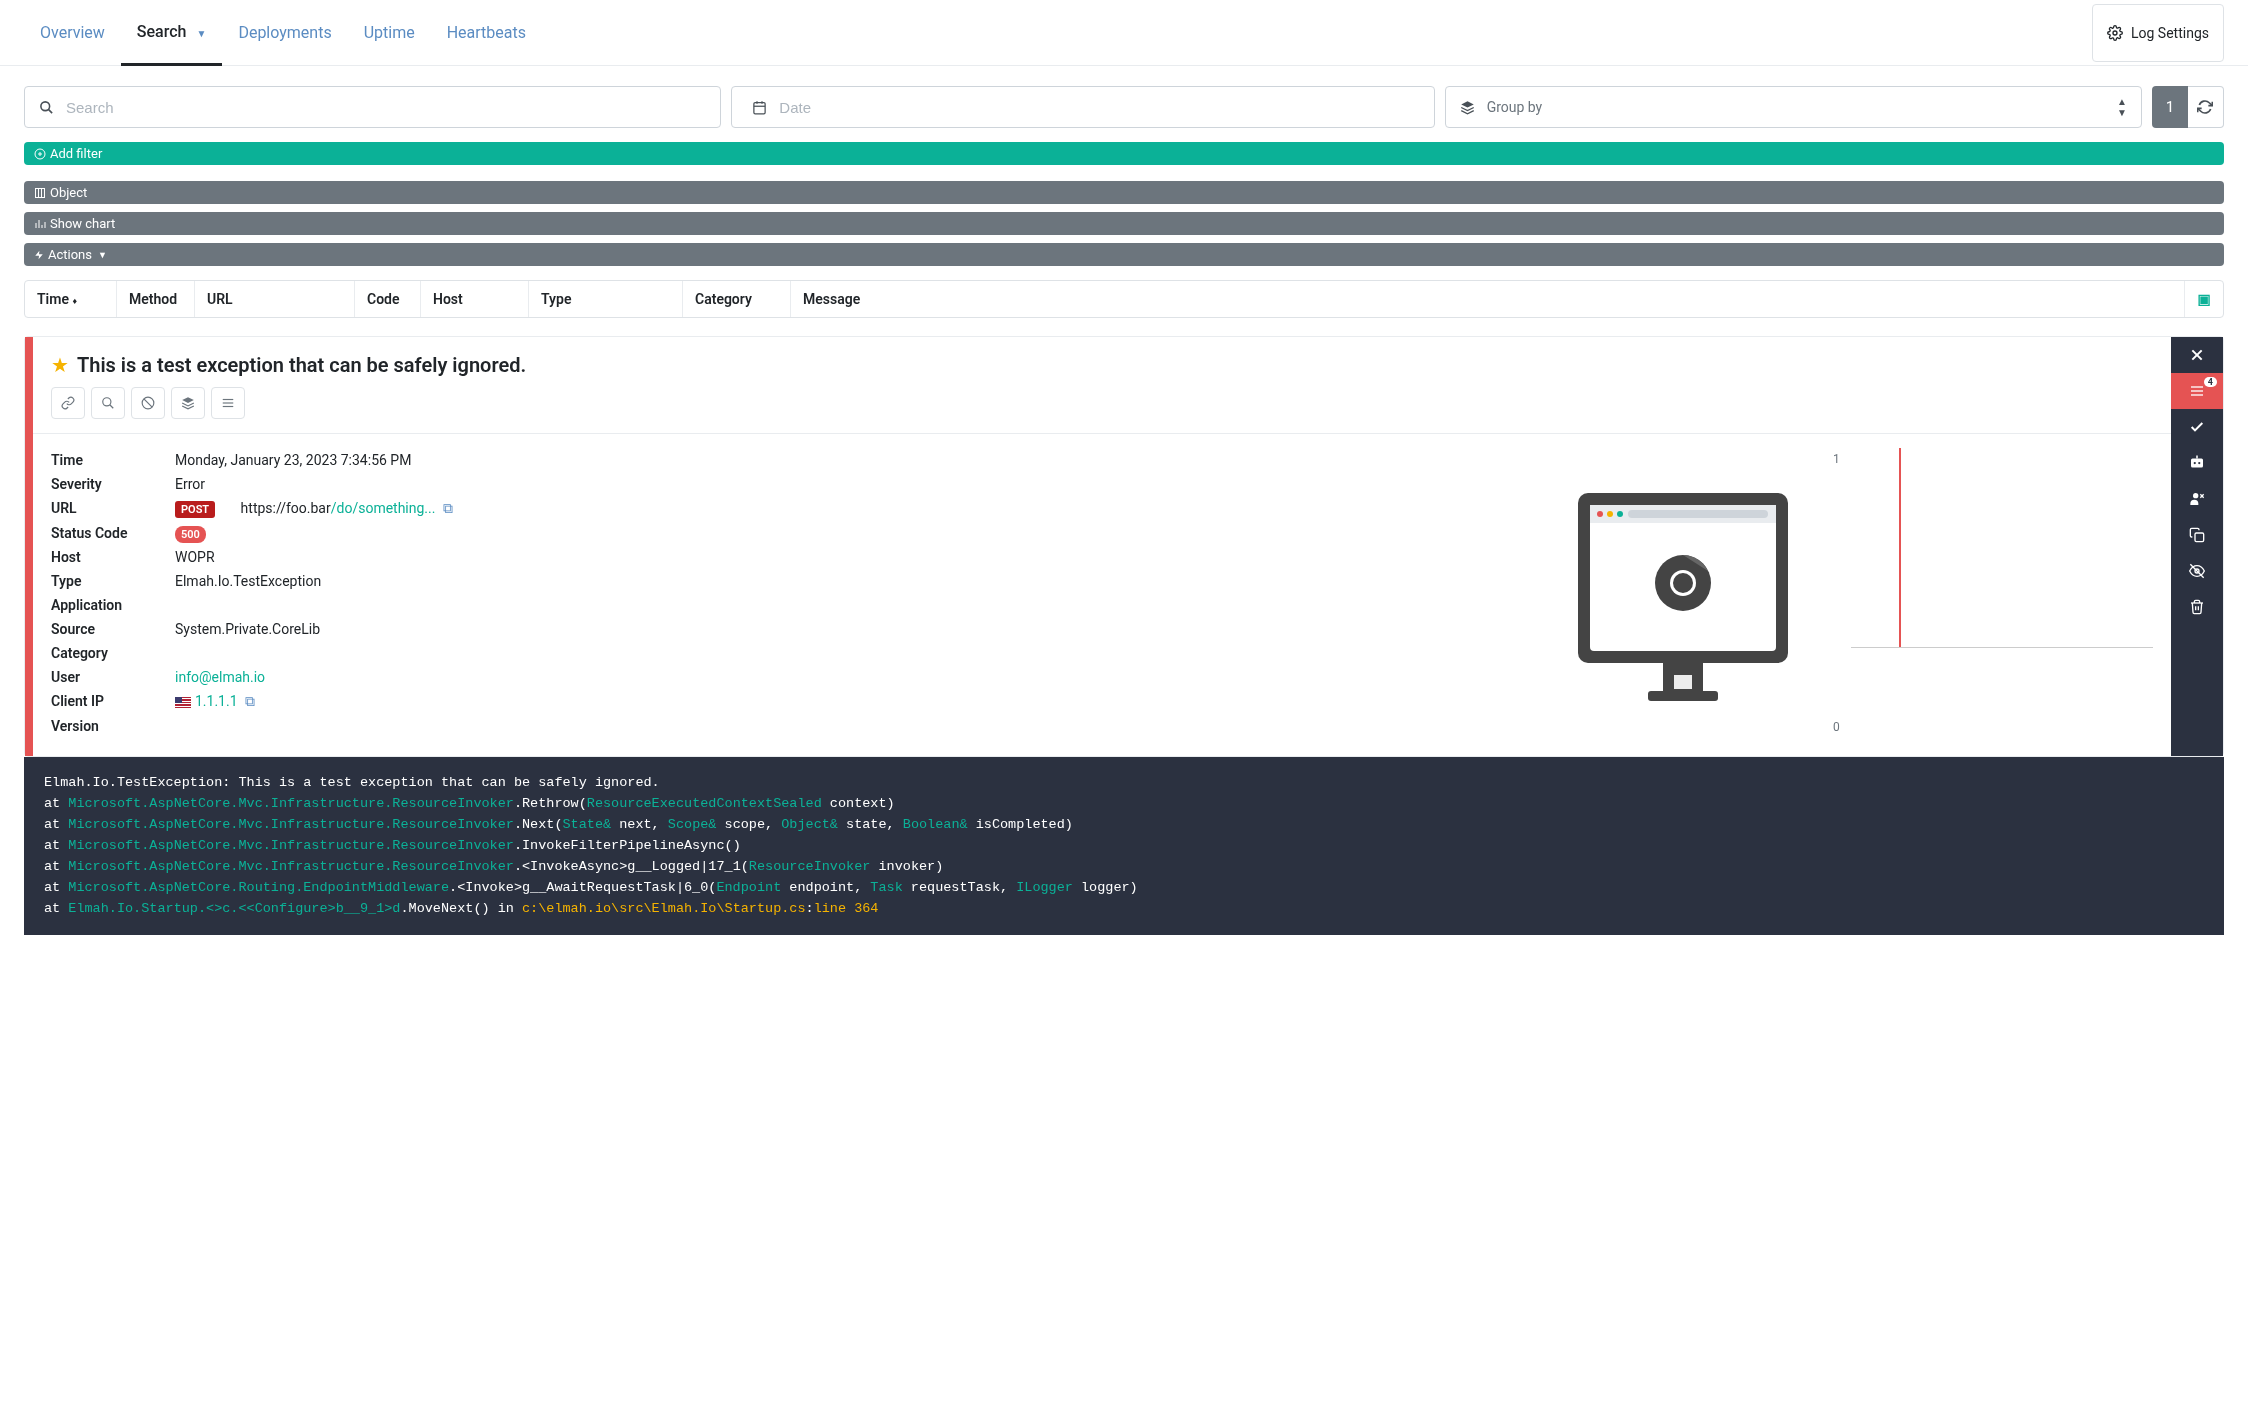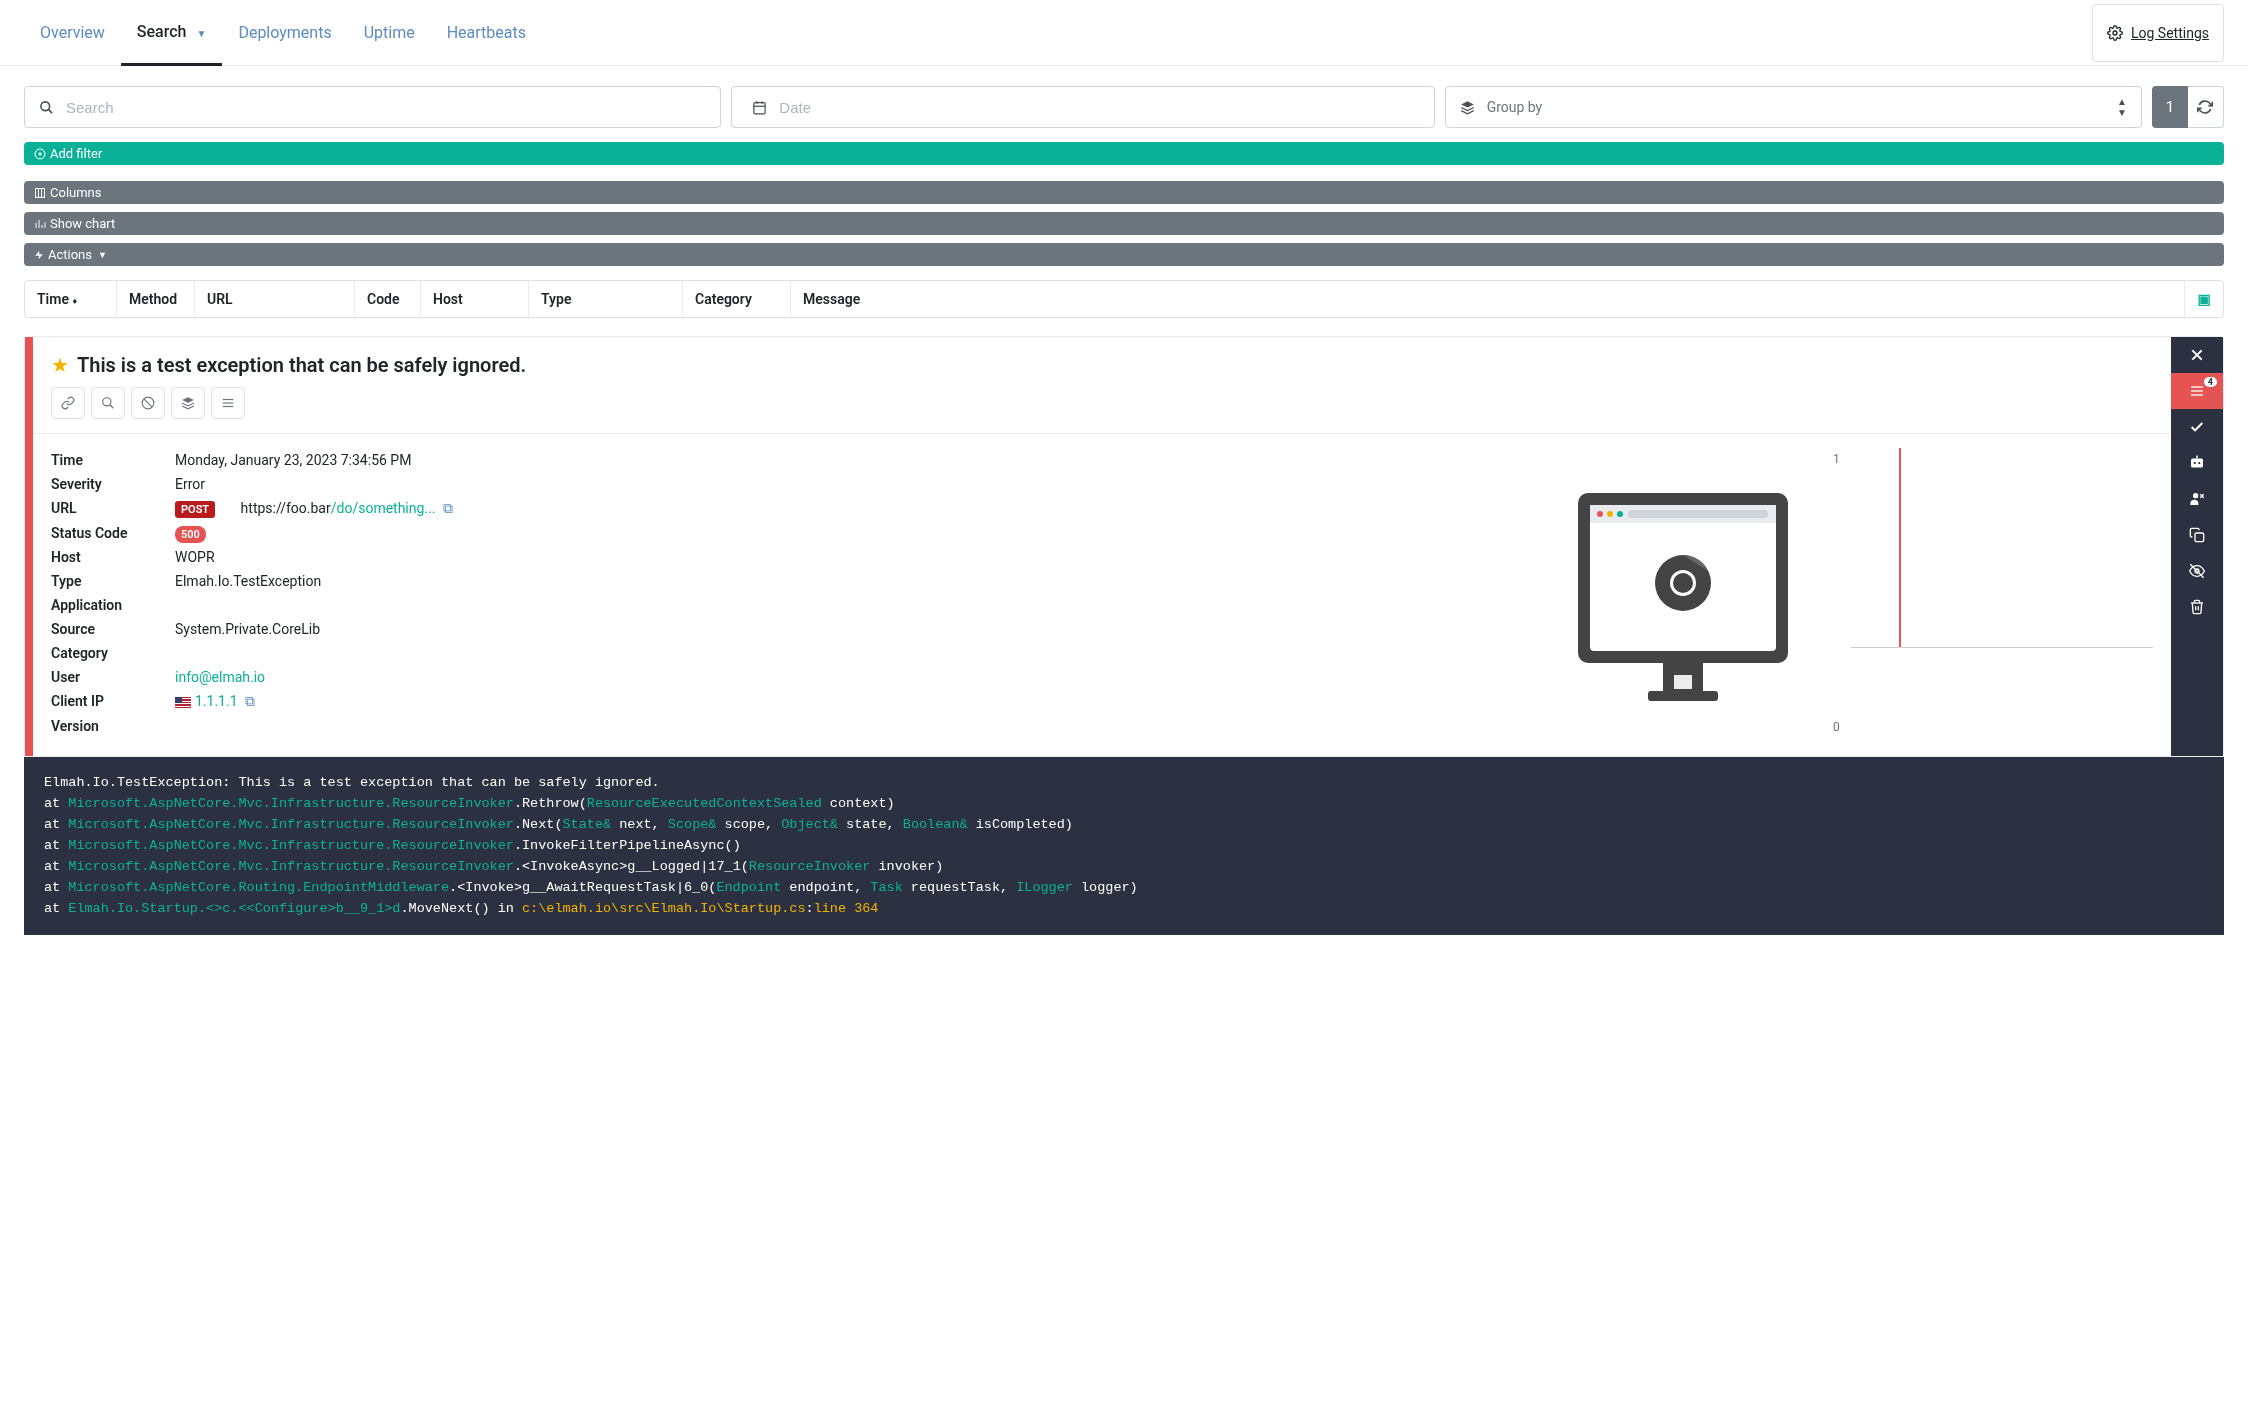--- a/index.html
+++ b/index.html
@@ -2,21 +2,21 @@
 <html><head>
 <meta charset="utf-8">
 <style>
 * { box-sizing: border-box; margin: 0; padding: 0; }
 body { font-family: -apple-system, BlinkMacSystemFont, "Segoe UI", Roboto, sans-serif; font-size: 14px; color: #6c757d; background: #fff; }
 .topnav { display: flex; align-items: center; padding: 0 24px; border-bottom: 1px solid #e9ecef; height: 66px; }
 .topnav-item { padding: 22px 16px; color: #5b8cc2; cursor: pointer; font-size: 16px; }
 .topnav-item.active { color: #212529; border-bottom: 3px solid #212529; font-weight: 500; }
 .topnav-item .caret { margin-left: 6px; font-size: 10px; color: #5b8cc2; }
 .spacer { flex: 1; }
-.log-settings-btn { border: 1px solid #dee2e6; border-radius: 4px; padding: 20px 14px; color: #212529; cursor: pointer; display: flex; align-items: center; gap: 8px; text-decoration: underline; }
+.log-settings-btn { border: 1px solid #dee2e6; border-radius: 4px; padding: 20px 14px; color: #212529; cursor: pointer; display: flex; align-items: center; gap: 8px; }
 .controls { display: flex; gap: 10px; padding: 20px 24px 8px; }
 .input-wrap { display: flex; align-items: center; border: 1px solid #ced4da; border-radius: 4px; padding: 0 14px; height: 42px; flex: 1; }
 .input-wrap input { border: none; outline: none; flex: 1; font-size: 15px; color: #495057; background: transparent; }
 .input-wrap input::placeholder { color: #adb5bd; }
 .input-wrap .icon { color: #495057; margin-right: 12px; }
 .date-wrap { width: 410px; padding-left: 20px; }
 .groupby-wrap { width: 220px; justify-content: space-between; }
 .count-box { background: #6c757d; color: #fff; width: 36px; height: 42px; display: flex; align-items: center; justify-content: center; border-radius: 4px 0 0 4px; font-size: 15px; }
 .refresh-box { border: 1px solid #ced4da; border-left: none; width: 36px; height: 42px; display: flex; align-items: center; justify-content: center; border-radius: 0 4px 4px 0; cursor: pointer; }
 .row2 { display: flex; padding: 6px 24px 14px; gap: 8px; flex-direction: column; }
@@ -156,21 +156,21 @@
   </div>
   <div class="spacer"></div>
   <div class="btn-sm">
     <span>
         <svg width="12" height="12" viewBox="0 0 24 24" fill="none" stroke="#fff" stroke-width="2">
           <rect x="3" y="3" width="18" height="18"></rect>
           <line x1="9" y1="3" x2="9" y2="21"></line>
           <line x1="15" y1="3" x2="15" y2="21"></line>
         </svg>
       </span>
-    <span>Columns</span>
+    <span>Object</span>
   </div>
   <div class="btn-sm">
     <span>
         <svg width="12" height="12" viewBox="0 0 24 24" fill="none" stroke="#fff" stroke-width="2">
           <line x1="4" y1="20" x2="4" y2="10"></line>
           <line x1="10" y1="20" x2="10" y2="4"></line>
           <line x1="16" y1="20" x2="16" y2="14"></line>
           <line x1="22" y1="20" x2="22" y2="8"></line>
         </svg>
       </span>

